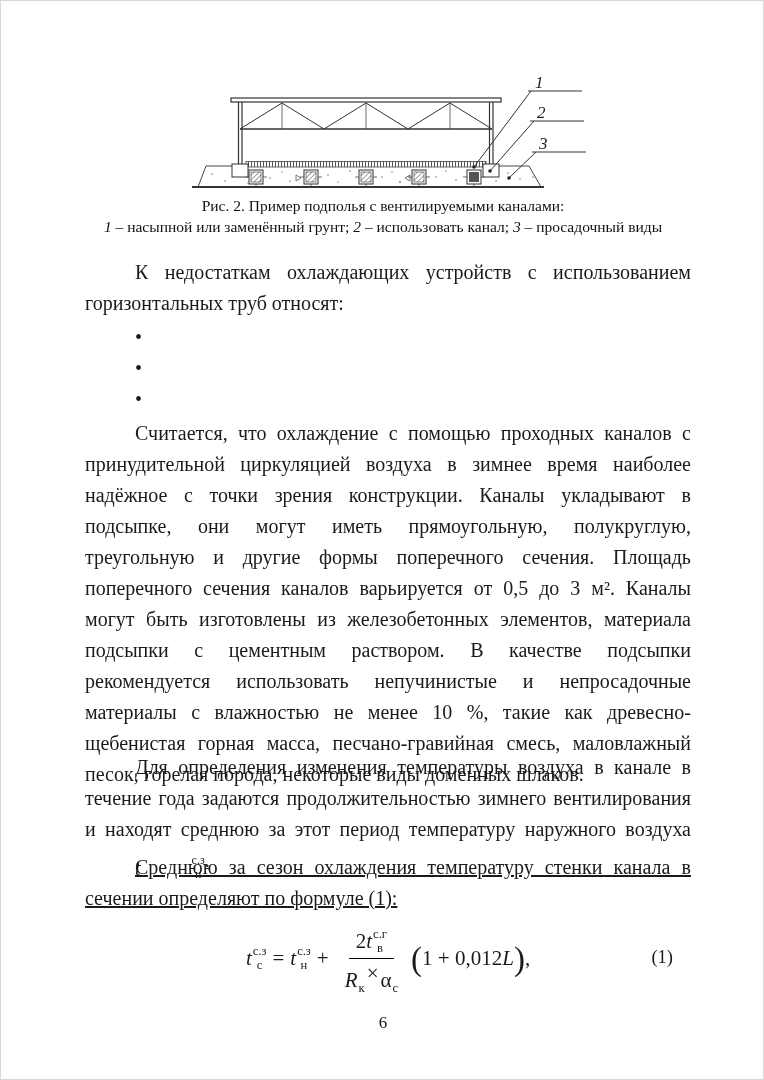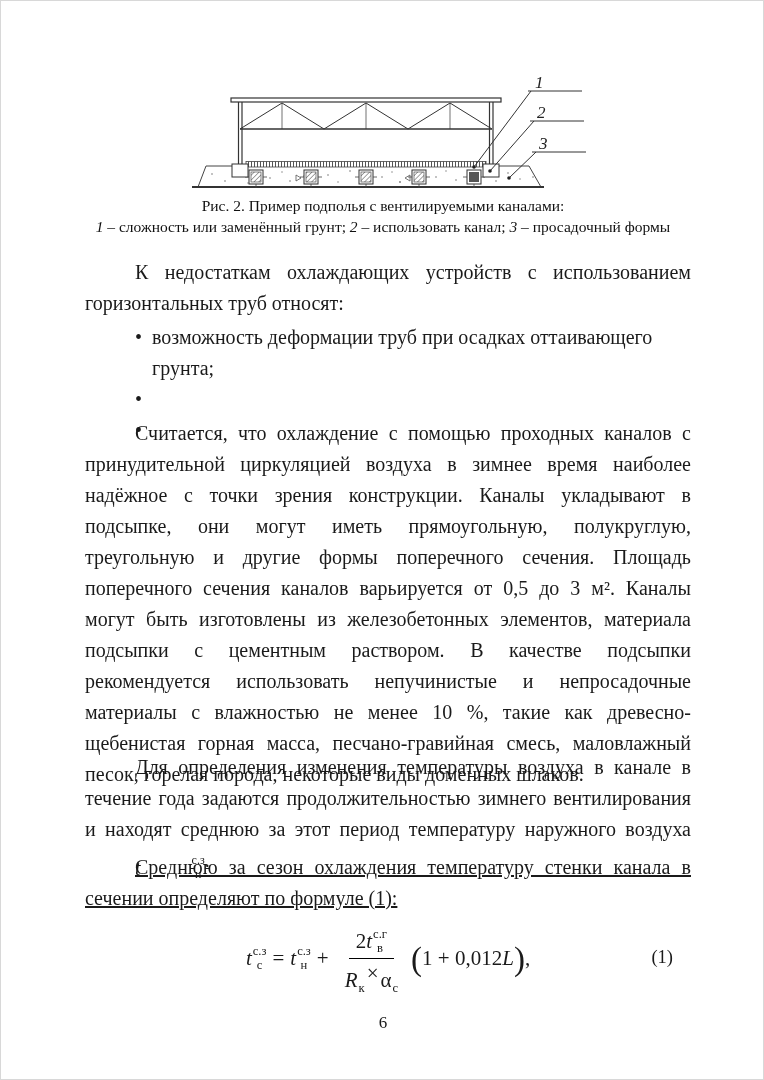--- a/index.html
+++ b/index.html
@@ -186,30 +186,29 @@
           <circle cx="331" cy="113" r="1.8" fill="#222"></circle>
           <text class="callout-num" x="361" y="84">3</text>
         </g>
       </g>
     </svg>
   </div>
 
   <div class="caption">
     <div>Рис. 2. Пример подполья с вентилируемыми каналами:</div>
     <div>
-      <span class="ital">1</span><span> – сложность или заменённый грунт; </span><span class="ital">2</span><span> – использовать канал; </span><span class="ital">3</span><span> – просадочный формы</span>
+      <span class="ital">1</span><span> – насыпной или заменённый грунт; </span><span class="ital">2</span><span> – использовать канал; </span><span class="ital">3</span><span> – просадочный виды</span>
     </div>
   </div>
 
   <div class="blk indent" style="top:256px;">К недостаткам охлаждающих устройств с использованием горизонтальных труб относят:</div>
 
   <div class="blk bullets" style="top:321px;">
     <div class="bullet">
         <span class="dot">•</span>
-        <span class="btxt">возможность деформации труб при осадках оттаивающего грунта;</span>
       </div>
     <div class="bullet">
         <span class="dot">•</span>
       </div>
     <div class="bullet">
         <span class="dot">•</span>
       </div>
   </div>
 
   <div class="blk indent" style="top:417px;">Считается, что охлаждение с помощью проходных каналов с принудительной циркуляцией воздуха в зимнее время наиболее надёжное с точки зрения конструкции. Каналы укладывают в подсыпке, они могут иметь прямоугольную, полукруглую, треугольную и другие формы поперечного сечения. Площадь поперечного сечения каналов варьируется от 0,5 до 3 м². Каналы могут быть изготовлены из железобетонных элементов, материала подсыпки с цементным раствором. В качестве подсыпки рекомендуется использовать непучинистые и непросадочные материалы с влажностью не менее 10 %, такие как древесно-щебенистая горная масса, песчано-гравийная смесь, маловлажный песок, горелая порода, некоторые виды доменных шлаков.</div>

